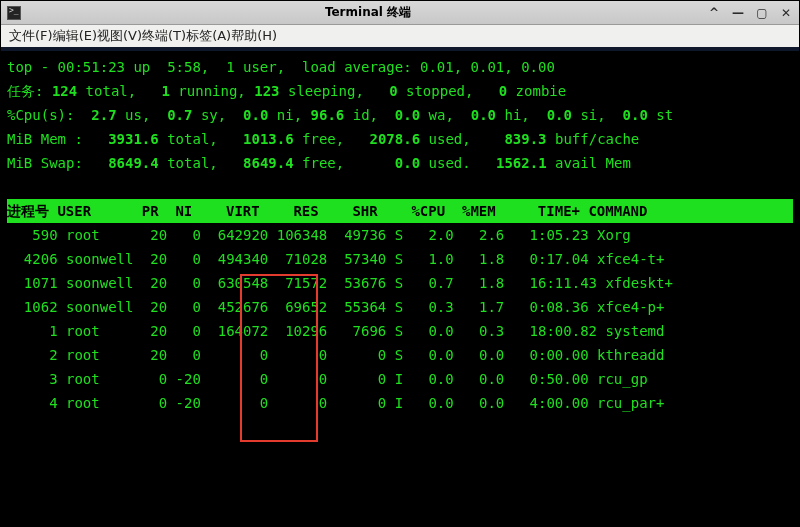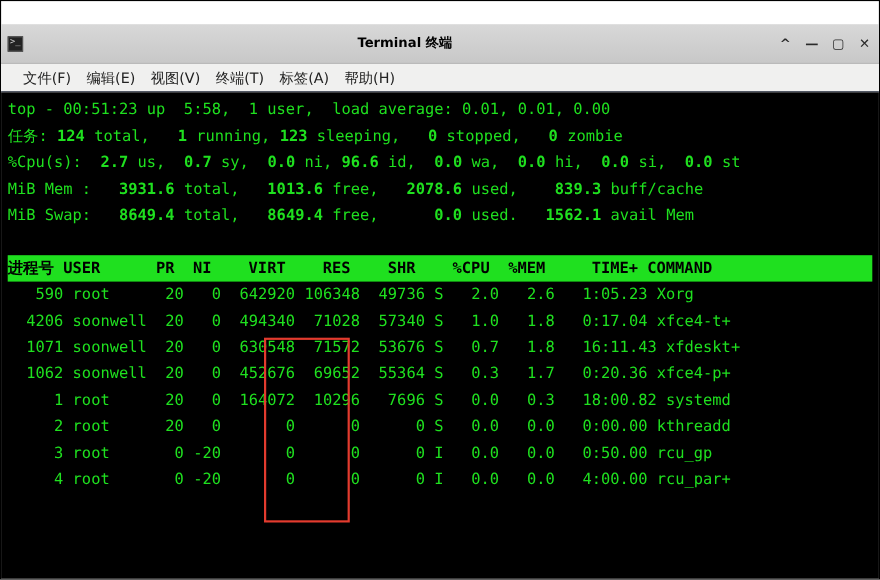--- a/index.html
+++ b/index.html
@@ -11,28 +11,27 @@
     position:relative;
   }
   .window {
     width:800px; height:527px;
     background:#fff;
     display:flex; flex-direction:column;
     border:1px solid #000;
   }
   
   .titlebar {
-    height:36px;
+    height:24px;
     background:linear-gradient(#d8d8d8,#c8c8c8);
     display:flex; align-items:center;
     padding:0 6px;
     font-size:12px;
     color:#000;
     border-bottom:1px solid #9a9a9a;
-    margin-top:21px;
   }
   .titlebar .app-icon {
     width:14px; height:14px;
     background:#232323;
     border:1px solid #555;
     margin-right:8px;
     position:relative;
     flex:0 0 auto;
   }
   .titlebar .app-icon::after{
@@ -53,25 +52,25 @@
     width:14px; height:14px;
     display:flex; align-items:center; justify-content:center;
     font-size:12px; font-weight:bold; color:#2a2a2a;
     cursor:pointer;
   }
   
   .menubar {
     height:26px;
     background:#f0f0ef;
     display:flex; align-items:center;
-    padding:0 20px;
+    padding:0 8px;
     font-size:13px;
     color:#222;
-    border-bottom:1px solid #0f172a;
-    gap:14px;
+    border-bottom:4px solid #0f172a;
+    gap:0;
   }
   .menubar .menu-item { cursor:pointer; }
   
   .terminal {
     flex:1;
     background:#000;
     color:#1fe01f;
     font-family:"DejaVu Sans Mono","Consolas",monospace;
     font-size:14px;
     line-height:24px;
@@ -122,21 +121,21 @@
   <div class="terminal"><span>top - 00:51:23 up  5:58,  1 user,  load average: 0.01, 0.01, 0.00</span>
 <span>任务:</span> <span class="bold">124</span> <span>total,</span>   <span class="bold">1</span> <span>running,</span> <span class="bold">123</span> <span>sleeping,</span>   <span class="bold">0</span> <span>stopped,</span>   <span class="bold">0</span> <span>zombie</span>
 <span>%Cpu(s):</span>  <span class="bold">2.7</span> <span>us,</span>  <span class="bold">0.7</span> <span>sy,</span>  <span class="bold">0.0</span> <span>ni,</span> <span class="bold">96.6</span> <span>id,</span>  <span class="bold">0.0</span> <span>wa,</span>  <span class="bold">0.0</span> <span>hi,</span>  <span class="bold">0.0</span> <span>si,</span>  <span class="bold">0.0</span> <span>st</span>
 <span>MiB Mem :</span>   <span class="bold">3931.6</span> <span>total,</span>   <span class="bold">1013.6</span> <span>free,</span>   <span class="bold">2078.6</span> <span>used,</span>    <span class="bold">839.3</span> <span>buff/cache</span>
 <span>MiB Swap:</span>   <span class="bold">8649.4</span> <span>total,</span>   <span class="bold">8649.4</span> <span>free,</span>      <span class="bold">0.0</span> <span>used.</span>   <span class="bold">1562.1</span> <span>avail Mem</span>
 
 <span class="hl-row">进程号 USER      PR  NI    VIRT    RES    SHR    %CPU  %MEM     TIME+ COMMAND  </span>
 <div id="proc-rows"><span>   590 root      20   0  642920 106348  49736 S   2.0   2.6   1:05.23 Xorg</span>
 <span>  4206 soonwell  20   0  494340  71028  57340 S   1.0   1.8   0:17.04 xfce4-t+</span>
 <span>  1071 soonwell  20   0  630548  71572  53676 S   0.7   1.8   16:11.43 xfdeskt+</span>
-<span>  1062 soonwell  20   0  452676  69652  55364 S   0.3   1.7   0:20.36 xfce4-p+</span>
+<span>  1062 soonwell  20   0  452676  69652  55364 S   0.3   1.7   0:08.36 xfce4-p+</span>
 <span>     1 root      20   0  164072  10296   7696 S   0.0   0.3   18:00.82 systemd</span>
 <span>     2 root      20   0       0      0      0 S   0.0   0.0   0:00.00 kthreadd</span>
 <span>     3 root       0 -20       0      0      0 I   0.0   0.0   0:50.00 rcu_gp</span>
 <span>     4 root       0 -20       0      0      0 I   0.0   0.0   4:00.00 rcu_par+</span>
 </div>
     <div class="highlight-box" id="hlbox" style="left: 239px; top: 223px; width: 78px; height: 168px;"></div>
   </div>
 </div>
 
 </body></html>

